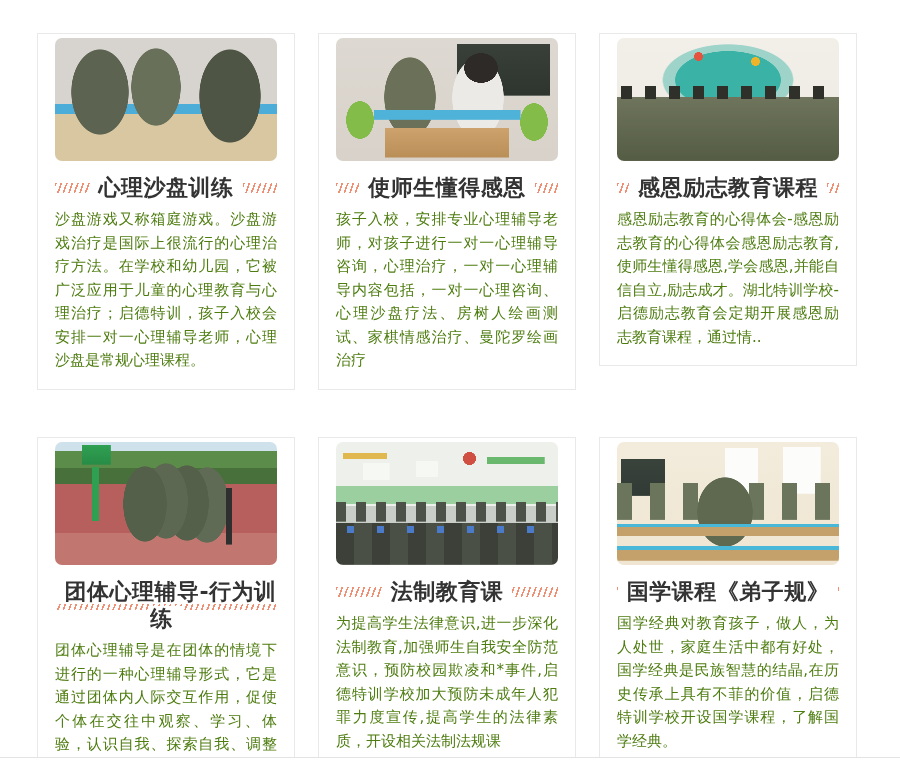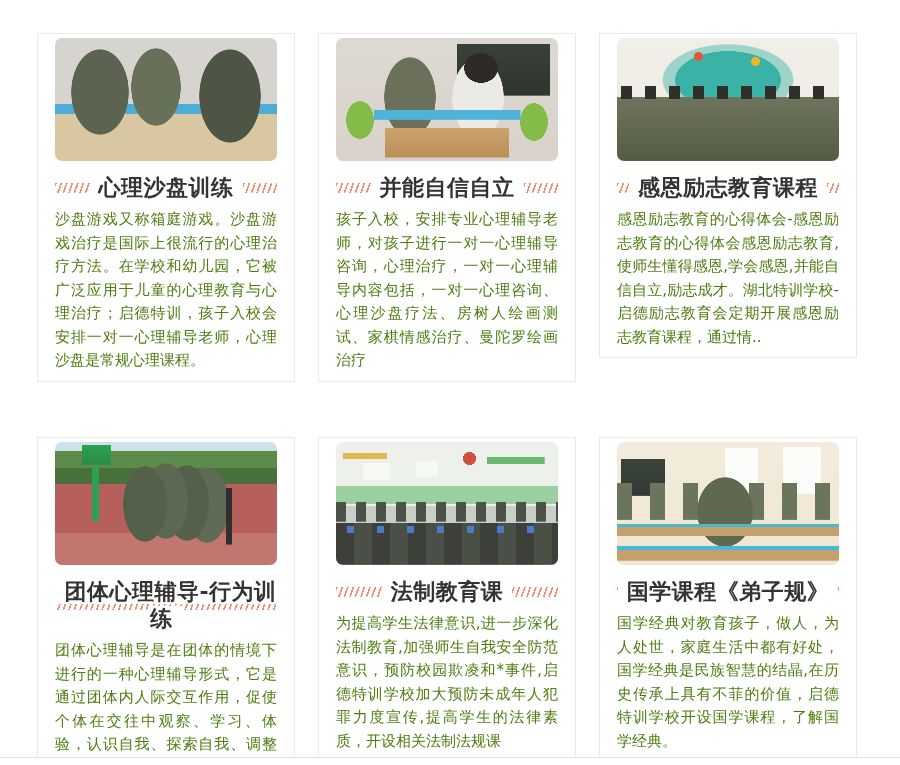--- a/index.html
+++ b/index.html
@@ -23,21 +23,21 @@
     column-gap: 23px;
     row-gap: 52px;
     align-items: start;
   }
 
   .card {
     box-sizing: border-box;
     width: 258px;
     background: #ffffff;
     border: 1px solid #e9e9e9;
-    padding: 4px 17px 8px;
+    padding: 4px 17px 16px;
     cursor: pointer;
   }
 
   .card-img {
     height: 123px;
     border-radius: 7px;
     background-color: #d8d4cf;
     background-repeat: no-repeat;
   }
 
@@ -161,21 +161,21 @@
   <div class="cards-grid">
 
     <div class="card">
       <div class="card-img img-1" aria-label="学员围在心理沙盘旁进行沙盘游戏训练"></div>
       <h3 class="card-title"><span>心理沙盘训练</span></h3>
       <p class="card-body">沙盘游戏又称箱庭游戏。沙盘游戏治疗是国际上很流行的心理治疗方法。在学校和幼儿园，它被广泛应用于儿童的心理教育与心理治疗；启德特训，孩子入校会安排一对一心理辅导老师，心理沙盘是常规心理课程。</p>
     </div>
 
     <div class="card">
       <div class="card-img img-2" aria-label="心理老师与学员进行一对一沙盘心理辅导"></div>
-      <h3 class="card-title"><span>并能自信自立</span></h3>
+      <h3 class="card-title"><span>使师生懂得感恩</span></h3>
       <p class="card-body">孩子入校，安排专业心理辅导老师，对孩子进行一对一心理辅导咨询，心理治疗，一对一心理辅导内容包括，一对一心理咨询、心理沙盘疗法、房树人绘画测试、家棋情感治疗、曼陀罗绘画治疗</p>
     </div>
 
     <div class="card">
       <div class="card-img img-4" aria-label="学员在感恩树墙绘前集体合影"></div>
       <h3 class="card-title"><span>感恩励志教育课程</span></h3>
       <p class="card-body">感恩励志教育的心得体会-感恩励志教育的心得体会感恩励志教育,使师生懂得感恩,学会感恩,并能自信自立,励志成才。湖北特训学校-启德励志教育会定期开展感恩励志教育课程，通过情..</p>
     </div>
 
     <div class="card">

